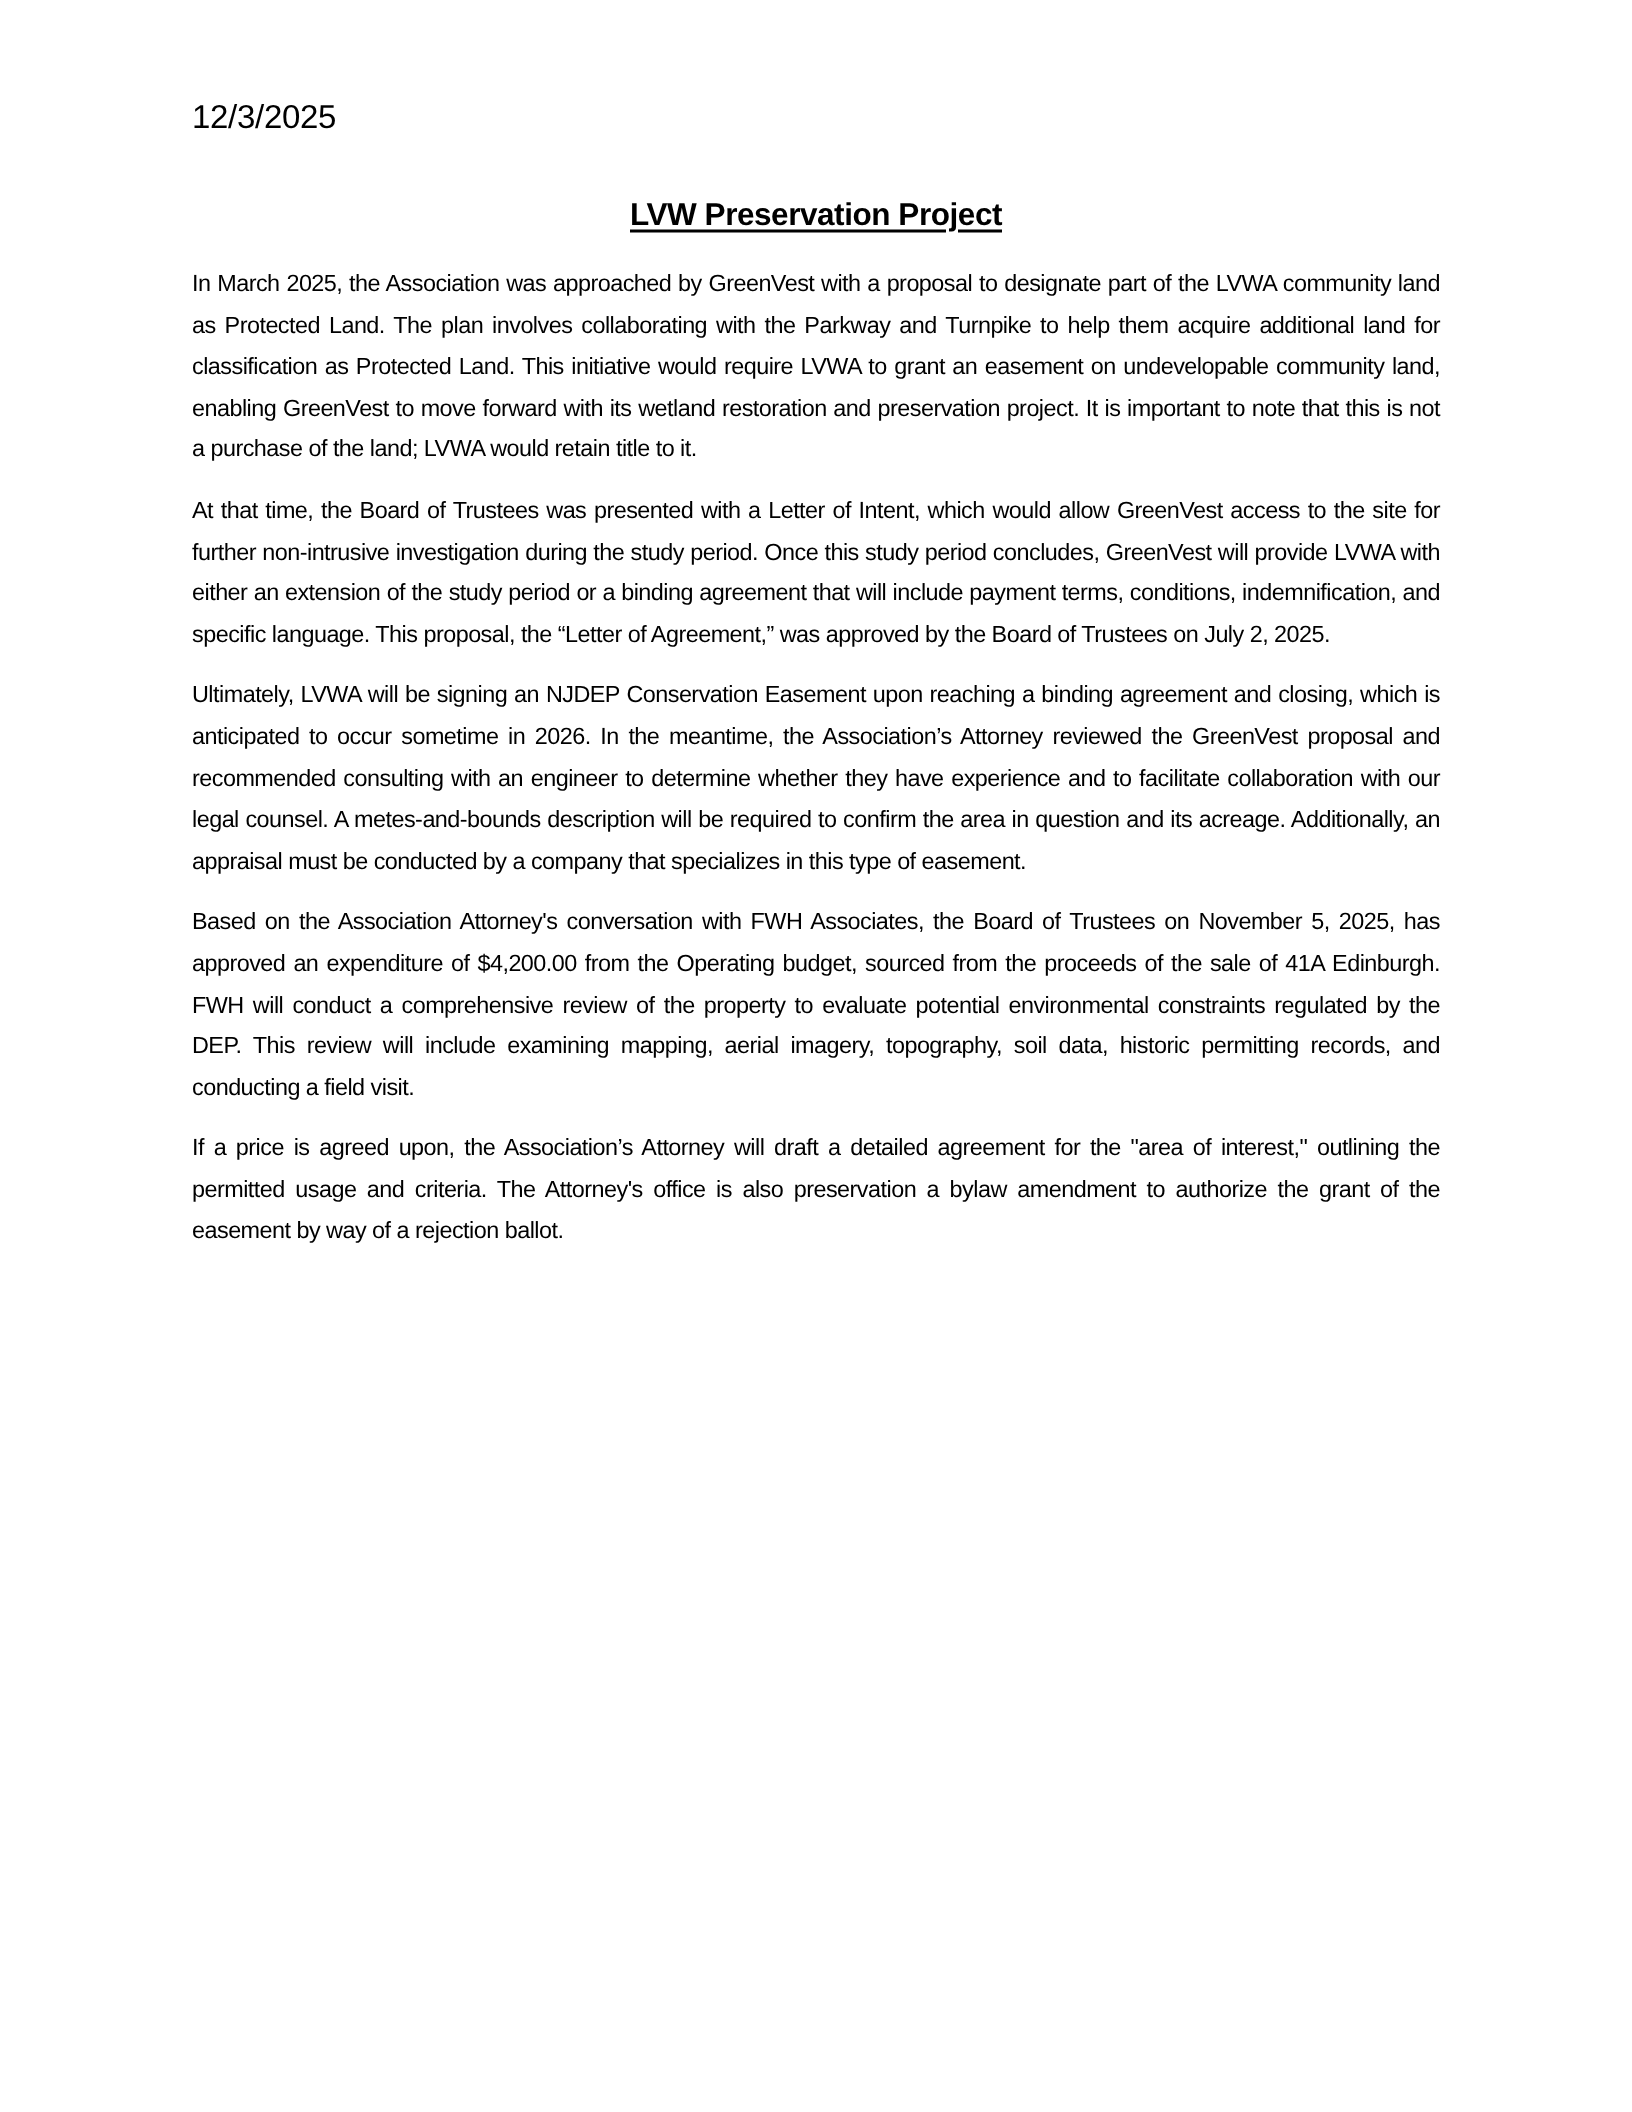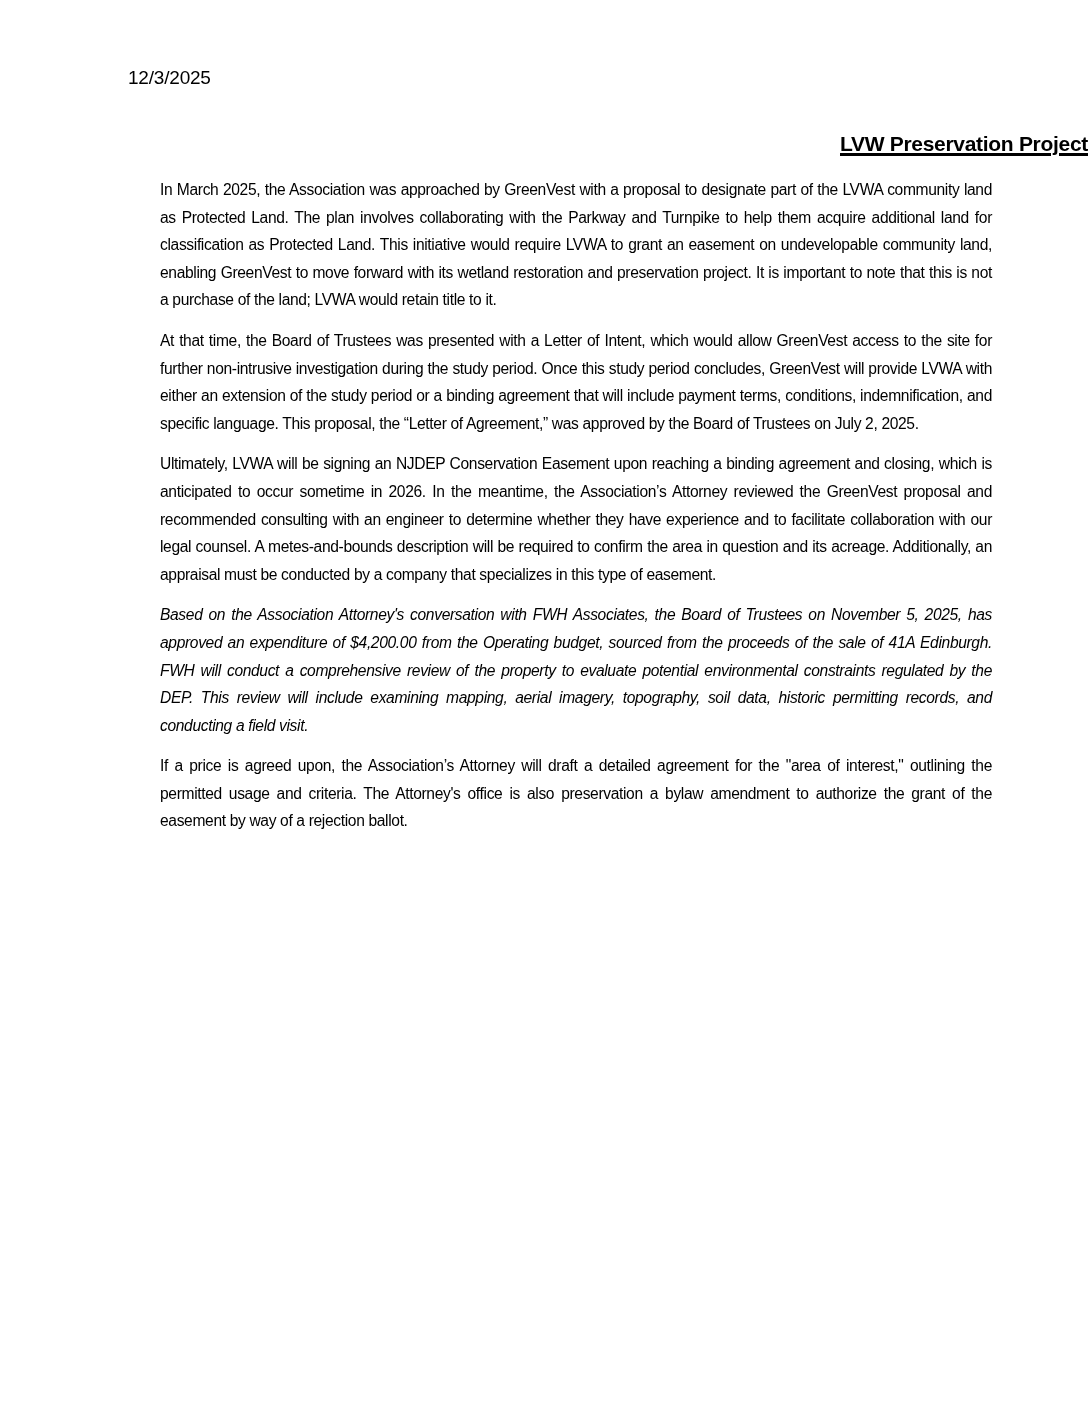--- a/index.html
+++ b/index.html
@@ -12,58 +12,55 @@
       height: 1408px;
       position: relative;
       overflow: hidden;
       color: #000000;
       font-family: "Liberation Sans", sans-serif;
     }
     .date {
       position: absolute;
       left: 128px;
       top: 66px;
-      font-size: 19px;
+      font-size: 22px;
       line-height: 24px;
       letter-spacing: -0.2px;
     }
     .title {
       position: absolute;
       left: 0;
       width: 1088px;
       top: 130px;
-      text-align: right;
+      text-align: center;
       font-size: 21px;
       font-weight: bold;
       line-height: 28px;
       letter-spacing: -0.3px;
-      text-decoration: underline;
     }
     .title span {
       text-decoration: underline;
       text-underline-offset: 3px;
       text-decoration-thickness: 2px;
     }
     .body {
       position: absolute;
       left: 128px;
       top: 176px;
       width: 832px;
-      margin-left: 32px;
     }
     .para {
       margin: 0 0 13px 0;
       font-size: 15.6px;
       line-height: 27.6px;
       text-align: justify;
       letter-spacing: -0.35px;
       word-spacing: 0px;
     }
     .para.italic {
-      font-style: italic;
     }
   </style>
 </head>
 <body>
 
 <div>
   <div class="date">12/3/2025</div>
 
   <div class="title">
     <span>LVW Preservation Project</span>

